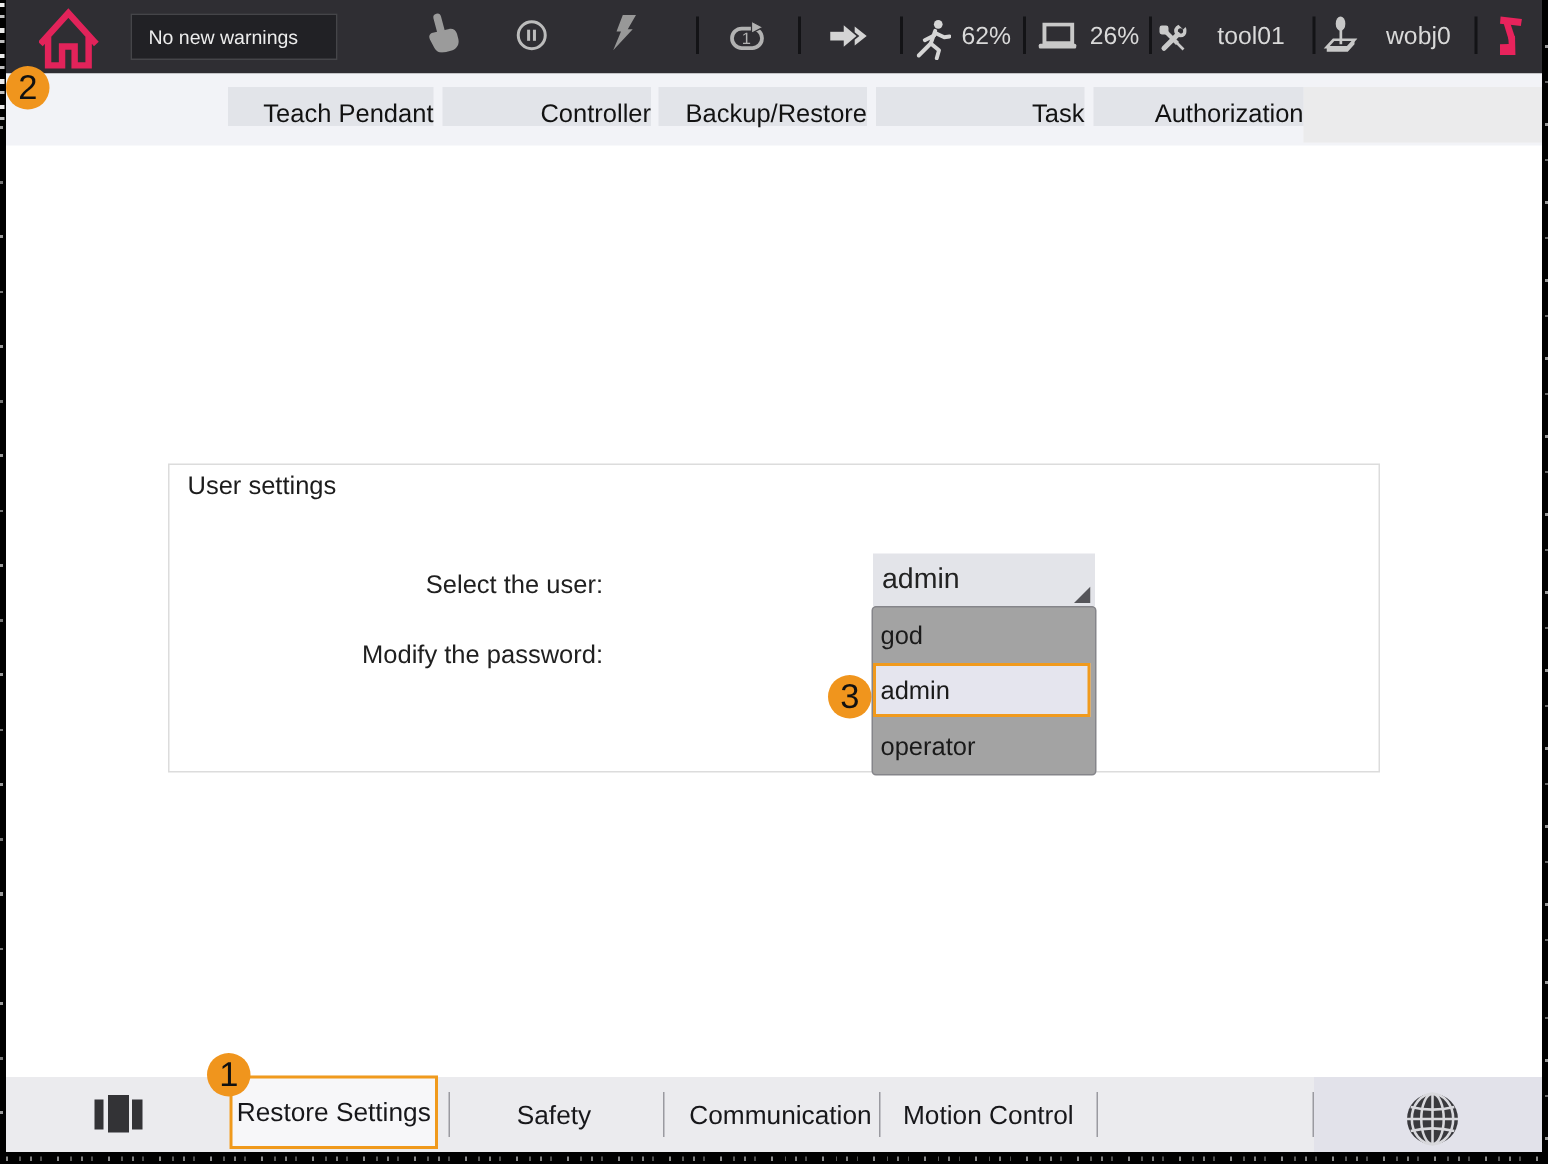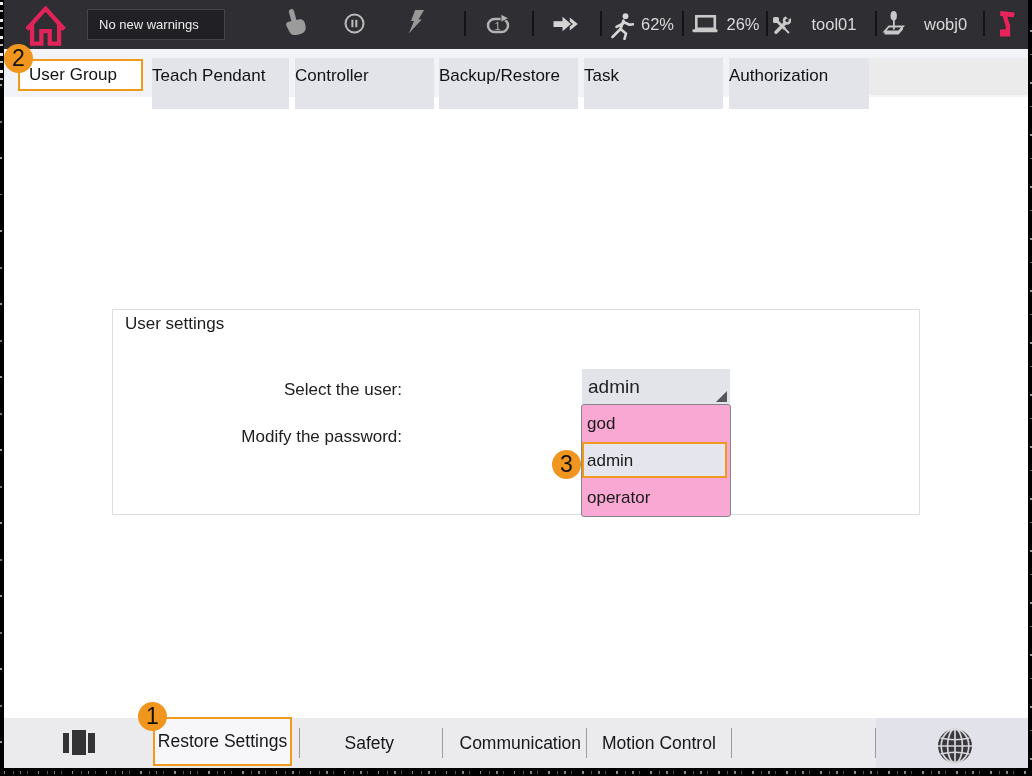--- a/index.html
+++ b/index.html
@@ -14,31 +14,31 @@
 #bR::before{content:"";position:absolute;right:0;top:30px;width:2.5px;height:740px;background:repeating-linear-gradient(to bottom,rgba(255,255,255,.6) 0 2px,transparent 2px 24px,rgba(255,255,255,.4) 24px 25.5px,transparent 25.5px 52px)}
 #bB{left:0;top:768px;width:1032px;height:8px;background:#000}
 #bB::after{content:"";position:absolute;left:4px;top:2.5px;height:3px;width:1024px;background:repeating-linear-gradient(to right,rgba(255,255,255,.55) 0 1.5px,transparent 1.5px 9px,rgba(255,255,255,.35) 9px 10px,transparent 10px 16px,rgba(255,255,255,.5) 16px 17.5px,transparent 17.5px 23px,rgba(255,255,255,.3) 23px 24px,transparent 24px 34px)}
 
 #topbar{left:4px;top:0;width:1024px;height:49px;background:#2f2e33}
 .tsep{position:absolute;top:11px;width:2px;height:25px;background:#131316}
 .ttx{position:absolute;top:0;height:49px;line-height:49px;color:#d9d9d9;font-size:16.5px}
 #warnbox{position:absolute;left:83px;top:9px;width:138px;height:31px;background:#212125;border:1px solid #454549;color:#ededed;font-size:13px;line-height:29px;padding-left:11px}
 
 #strip{left:4px;top:49px;width:1024px;height:48px;background:#f2f3f7}
-.tab{position:absolute;top:9px;height:51px;background:#e2e4e9;color:#121212;font-size:17px;text-align:left;line-height:35px}
+.tab{position:absolute;top:9px;height:26px;background:#e2e4e9;color:#121212;font-size:17px;text-align:right;line-height:35px}
 #tabright{position:absolute;left:865px;top:9px;width:159px;height:37px;background:#ebebec}
 #activetab{position:absolute;left:13.5px;top:10px;width:125px;height:32px;background:#fff;border:2px solid #f09a1d;color:#121212;font-size:17px;line-height:28px;text-align:center;padding-right:14px}
 
 #fieldset{left:112px;top:309px;width:808px;height:206px;border:1px solid #dcdcdc}
 #legend{left:120px;top:314px;background:#fff;padding:0 5px;font-size:17px;color:#1c1c1c}
 .lbl{font-size:17px;color:#202020;text-align:right;width:200px}
 #lbl1{left:202px;top:380px}
 #lbl2{left:202px;top:427px}
 #selbox{left:582px;top:369px;width:148px;height:35px;background:#e3e4e9;color:#222;font-size:19px;line-height:35px;padding-left:6px}
-#ddlist{left:581px;top:404px;width:150px;height:113px;background:#f9a8d4;border:1.5px solid #85858a;border-radius:3px}
+#ddlist{left:581px;top:404px;width:150px;height:113px;background:#a3a3a3;border:1.5px solid #85858a;border-radius:3px}
 .dditem{position:absolute;left:5px;font-size:17px;color:#1a1a1a}
 #ddsel{position:absolute;left:0px;top:36.5px;width:145px;height:36px;background:#e5e5ee;border:2.5px solid #f09a1d}
 
 #botbar{left:4px;top:718px;width:1024px;height:50px;background:#ebebee}
 #botright{position:absolute;left:872px;top:0;width:152px;height:50px;background:#e2e2ea}
 .bsep{position:absolute;top:10px;width:1px;height:30px;background:#9a9aa0}
 .btx{position:absolute;top:0;height:60px;line-height:50px;color:#17171a;font-size:17.5px}
 #gsbtn{position:absolute;left:149px;top:-1px;width:139px;height:49px;background:#f7f7f9;border:2px solid #f09a1d;color:#17171a;font-size:17.5px;text-align:center;line-height:45px}
 .badge{position:absolute;width:29px;height:29px;border-radius:50%;background:#f0951d;color:#111;font-size:23px;text-align:center;line-height:29px;z-index:30}
 .colbar{position:absolute;background:#333336}
@@ -134,21 +134,20 @@
   </svg>
 </div>
 
 <div class="abs" id="strip">
   <div id="tabright"></div>
   <div class="tab" style="left:148px;width:137px">Teach Pendant</div>
   <div class="tab" style="left:291px;width:139px">Controller</div>
   <div class="tab" style="left:435px;width:139px">Backup/Restore</div>
   <div class="tab" style="left:580px;width:139px">Task</div>
   <div class="tab" style="left:725px;width:140px">Authorization</div>
-  <div id="activetab">User Group</div>
 </div>
 <div class="badge" style="left:4px;top:44px">2</div>
 
 <div class="abs" id="fieldset"></div>
 <div class="abs" id="legend">User settings</div>
 <div class="abs lbl" id="lbl1">Select the user:</div>
 <div class="abs lbl" id="lbl2">Modify the password:</div>
 <div class="abs" id="selbox">admin
   <svg class="abs" style="right:3px;bottom:2px" width="11" height="11" viewBox="0 0 11 11">
       <polygon points="11,0 11,11 0,11" fill="#55555a"></polygon>

